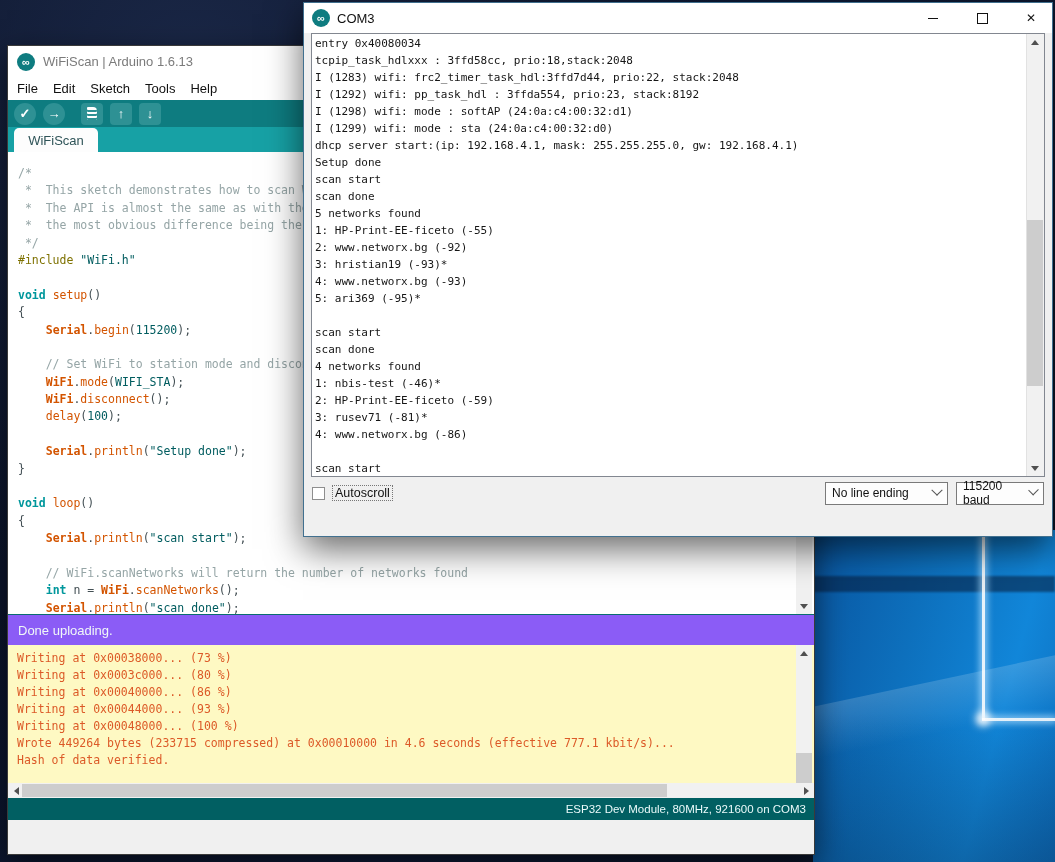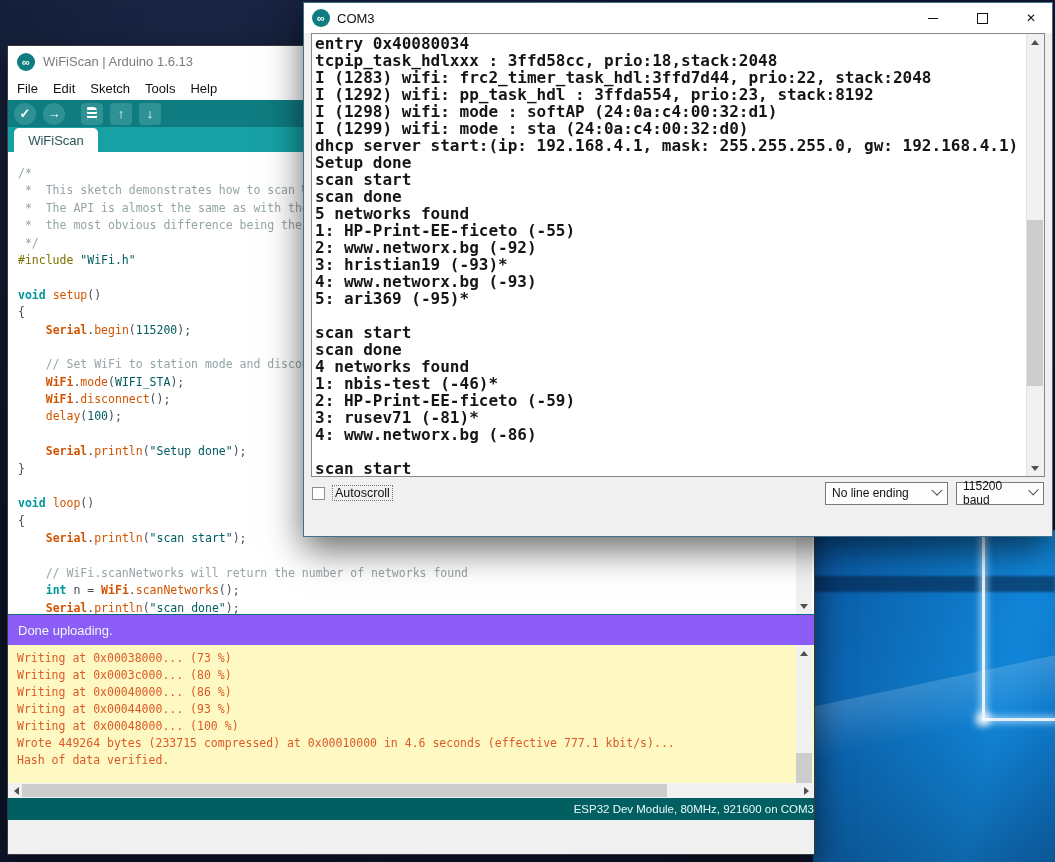--- a/index.html
+++ b/index.html
@@ -64,40 +64,40 @@
     padding-left:10px;color:#f0f8f8;font-size:13px;box-sizing:border-box;}
   .ide-console{position:relative;height:138px;background:#fef9c3;overflow:hidden;}
   .console-text{position:absolute;left:0;top:5px;padding-left:9px;
     font-family:"DejaVu Sans Mono",monospace;font-size:11.5px;line-height:17px;white-space:pre;color:#dc5a28;}
   .con-line{height:17px;}
   .console-sb{height:162px;}
   .ide-hscroll{position:relative;height:15px;background:#f1f1f1;}
   .hs-btn{position:absolute;top:0;width:16px;height:15px;display:flex;align-items:center;justify-content:center;}
   .hs-thumb{position:absolute;left:14px;top:1px;height:13px;width:645px;background:#cdcdcd;}
   .ide-statusbar{height:22px;background:#015f62;display:flex;align-items:center;justify-content:flex-end;
-    padding-right:0;color:#eafafa;font-size:11.5px;}
+    padding-right:8px;color:#eafafa;font-size:11.5px;}
 
   
   .sm{position:absolute;left:303px;top:2px;width:750px;height:535px;z-index:30;background:#f0f0f0;
     border:1px solid #41708f;box-sizing:border-box;box-shadow:0 12px 34px rgba(0,0,0,.6);}
   .sm-titlebar{height:30px;background:#fff;display:flex;align-items:center;padding-left:8px;gap:7px;}
   .sm-title{font-size:13px;color:#111;flex:1 1 auto;}
   .win-btn{width:42px;height:29px;display:flex;align-items:center;justify-content:center;color:#111;}
   .glyph-min{width:10px;height:1px;background:#111;}
   .glyph-max{width:9px;height:9px;border:1px solid #111;}
   .glyph-close{font-size:12px;}
   .sm-inputrow{display:flex;align-items:center;gap:8px;padding:3px 8px 5px 8px;}
   .sm-input{flex:1 1 auto;height:20px;border:1px solid #7a7a7a;background:#fff;font-size:12px;
     font-family:"Liberation Sans",sans-serif;padding:0 4px;outline:none;}
   .send-btn{width:56px;height:24px;background:#e1e1e1;border:1px solid #adadad;font-size:12.5px;
     font-family:"Liberation Sans",sans-serif;color:#111;}
   .sm-output{position:relative;margin:0 7px;height:444px;background:#fff;border:1px solid #828790;
     box-sizing:border-box;overflow:hidden;}
   .sm-output-text{position:absolute;left:3px;top:1px;font-family:"DejaVu Sans Mono",monospace;
-    font-size:16px;line-height:17px;white-space:pre;color:#151515;font-weight:bold;}
+    font-size:11px;line-height:17px;white-space:pre;color:#151515;}
   .so-line{height:17px;}
   .sm-sb{position:absolute;right:0;top:0;width:17px;height:442px;background:#f1f1f1;border-left:1px solid #e2e2e2;}
   .sm-bottombar{height:32px;display:flex;align-items:center;padding:0 8px;gap:8px;}
   .checkbox{width:13px;height:13px;background:#fff;border:1px solid #8e8e8e;box-sizing:border-box;}
   .autoscroll-label{font-size:12.5px;color:#111;outline:1px dotted #777;padding:0 2px;}
   .dropdown{height:23px;background:#fdfdfd;border:1px solid #7a7a7a;display:flex;align-items:center;
     box-sizing:border-box;padding:0 6px;gap:8px;font-size:12px;color:#111;}
   .chevron{width:7px;height:7px;border-right:1.6px solid #555;border-bottom:1.6px solid #555;
     transform:rotate(45deg) translate(-2px,-2px);}
   .dd-line-ending{margin-left:auto;width:123px;justify-content:space-between;}

